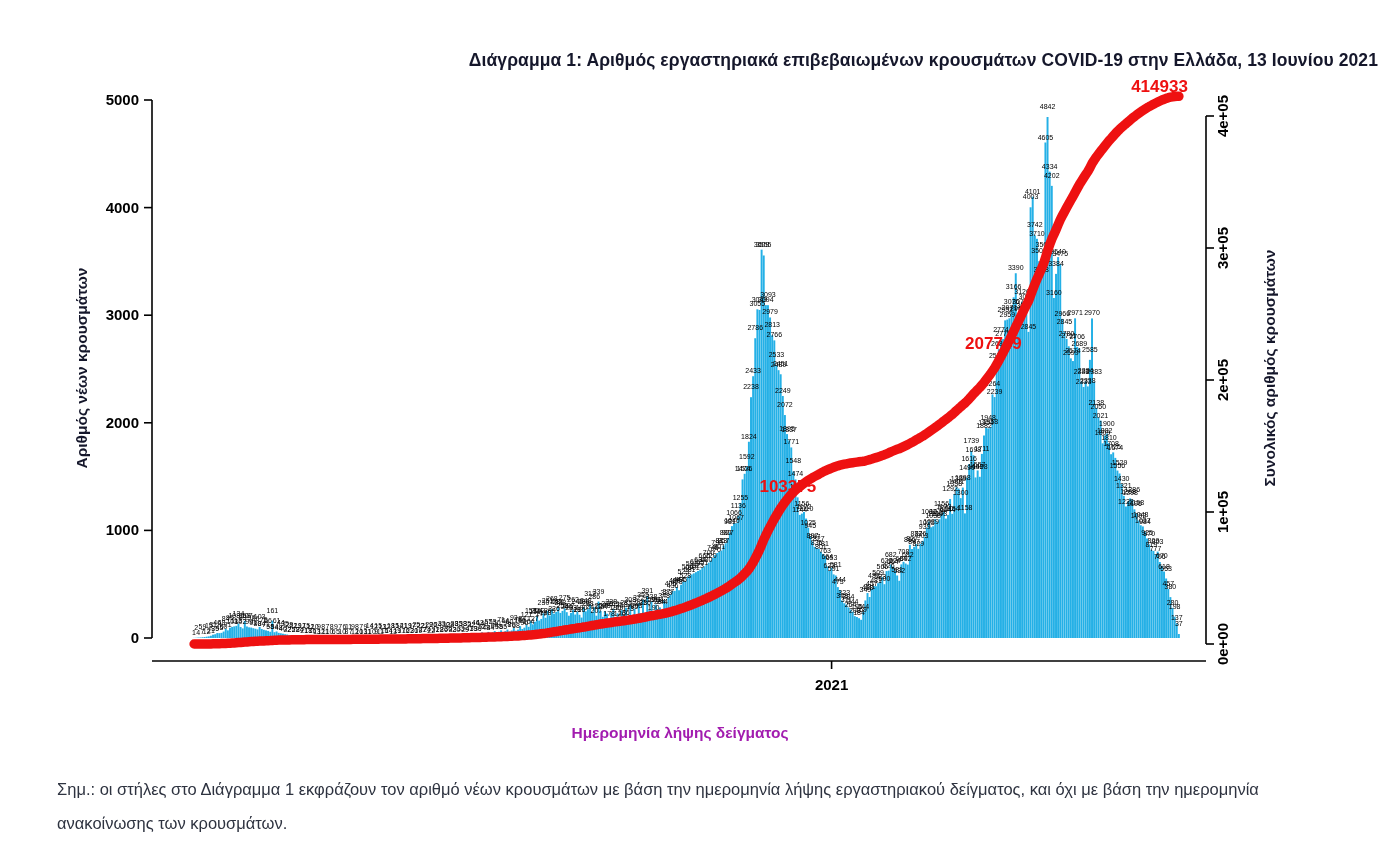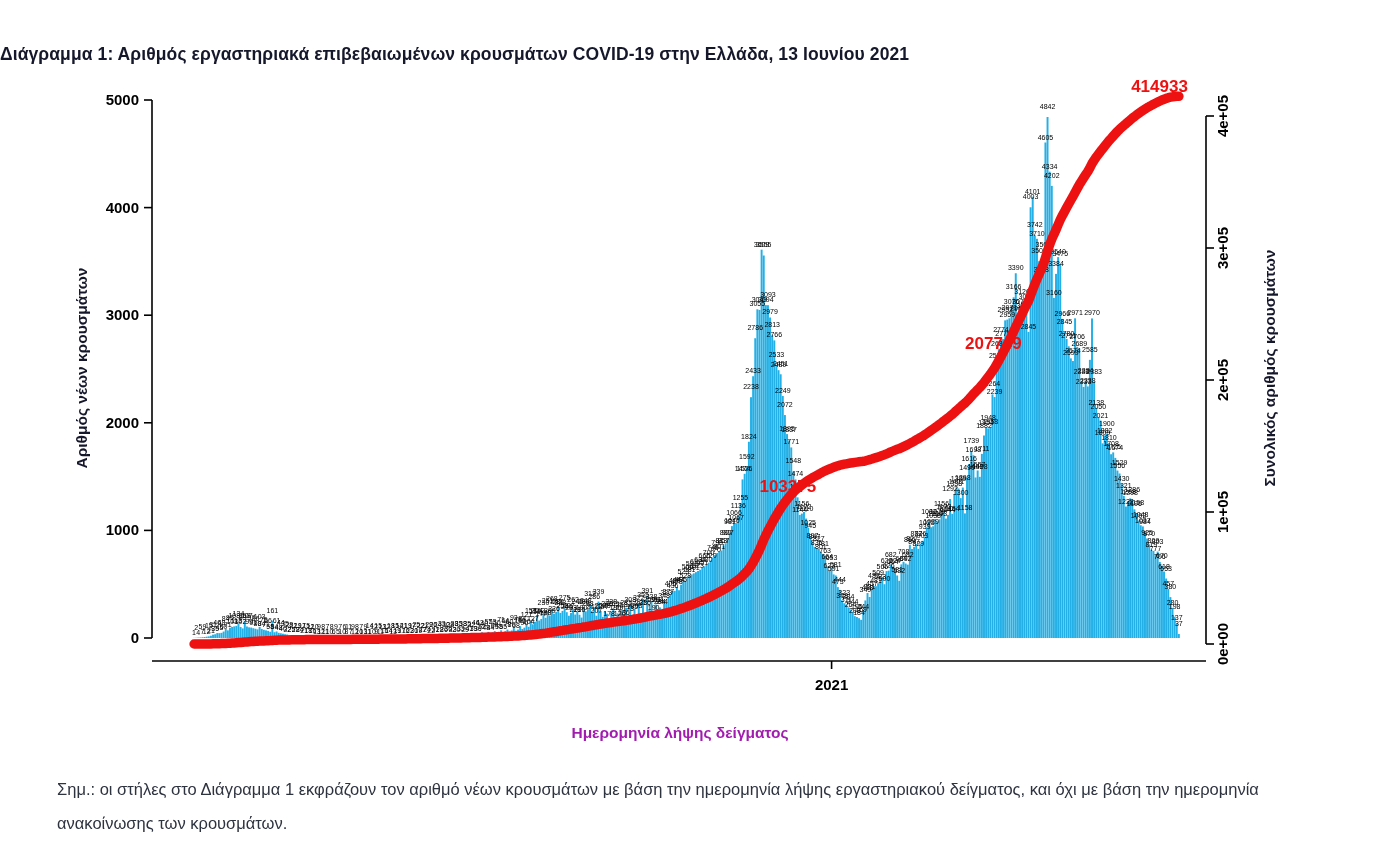--- a/index.html
+++ b/index.html
@@ -1,18 +1,18 @@
 <!DOCTYPE html>
 <html><head>
 <meta charset="utf-8">
 <style>
   html,body{margin:0;padding:0;background:#ffffff;}
   .page{position:relative;width:1378px;height:858px;background:#ffffff;overflow:hidden;
         font-family:"Liberation Sans", sans-serif;}
-  .title{position:absolute;top:44px;left:0;width:100%;text-align:left;
+  .title{position:absolute;top:50px;left:0;width:100%;text-align:right;
          font-size:17.5px;font-weight:700;color:#15172b;letter-spacing:.1px;}
   .plot-svg{position:absolute;left:150px;top:88px;width:1075px;height:615px;overflow:visible;}
   .ylab-left{position:absolute;left:82px;top:368px;transform:translate(-50%,-50%) rotate(-90deg);
              white-space:nowrap;font-size:15.5px;font-weight:600;color:#15172b;}
   .ylab-right{position:absolute;left:1270px;top:368px;transform:translate(-50%,-50%) rotate(-90deg);
               white-space:nowrap;font-size:15.5px;font-weight:600;color:#15172b;}
   .xlab{position:absolute;left:680px;top:733px;transform:translate(-50%,-50%);
         white-space:nowrap;font-size:15.5px;font-weight:600;color:#a21caf;}
   .note{position:absolute;left:57px;top:772px;width:1300px;margin:0;
         font-size:16.5px;line-height:34px;color:#2e3340;}

